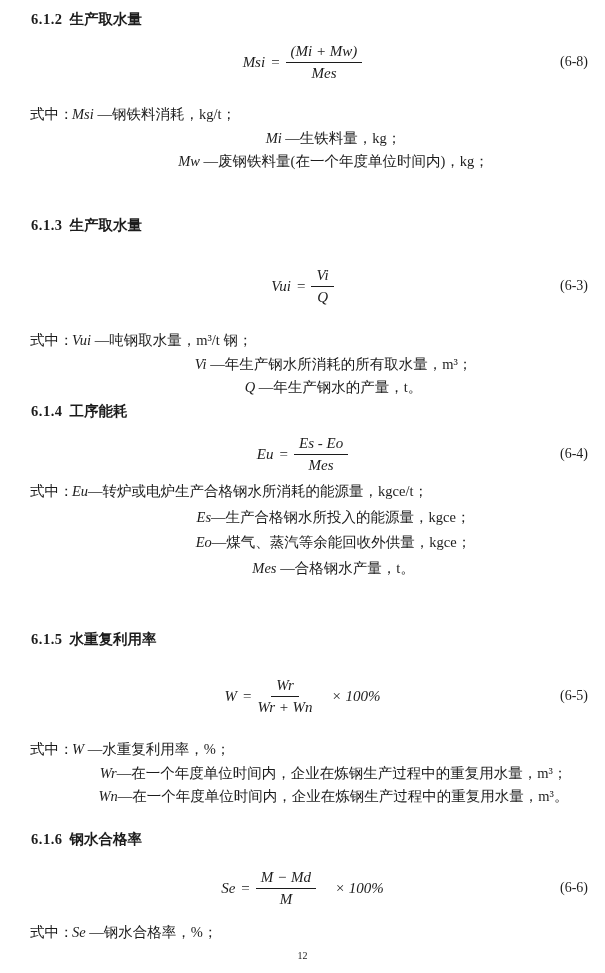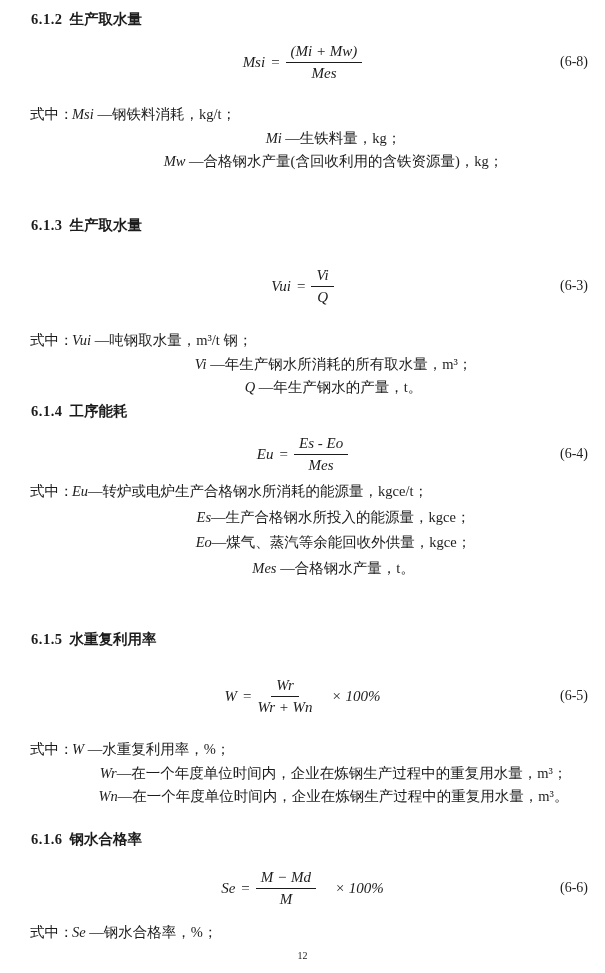--- a/index.html
+++ b/index.html
@@ -49,21 +49,21 @@
   <div class="abs heading" style="top:10px"><span class="h-num">6.1.2</span><span class="h-title">生产取水量</span></div>
 
   <div class="abs formula-row" style="top:40px">
     <span class="eq"><span class="lhs">Msi</span><span class="rel">=</span><span class="frac"><span class="num">(Mi + Mw)</span><span class="den">Mes</span></span><span class="suffix"></span></span>
     <span class="eq-tag">(6-8)</span>
   </div>
 
   <div class="abs defs" style="top:103px">
     <div class="def-line"><span class="where-label">式中：</span><span class="sym">Msi</span><span> —钢铁料消耗，kg/t；</span></div>
     <div class="def-line indent"><span class="sym">Mi</span><span> —生铁料量，kg；</span></div>
-    <div class="def-line indent"><span class="sym">Mw</span><span> —合格钢水产量(含回收利用的含铁资源量)，kg；</span></div>
+    <div class="def-line indent"><span class="sym">Mw</span><span> —废钢铁料量(在一个年度单位时间内)，kg；</span></div>
   </div>
 
   <div class="abs heading" style="top:216px"><span class="h-num">6.1.3</span><span class="h-title">生产取水量</span></div>
 
   <div class="abs formula-row" style="top:264px">
     <span class="eq"><span class="lhs">Vui</span><span class="rel">=</span><span class="frac"><span class="num">Vi</span><span class="den">Q</span></span><span class="suffix"></span></span>
     <span class="eq-tag">(6-3)</span>
   </div>
 
   <div class="abs defs" style="top:329px">

